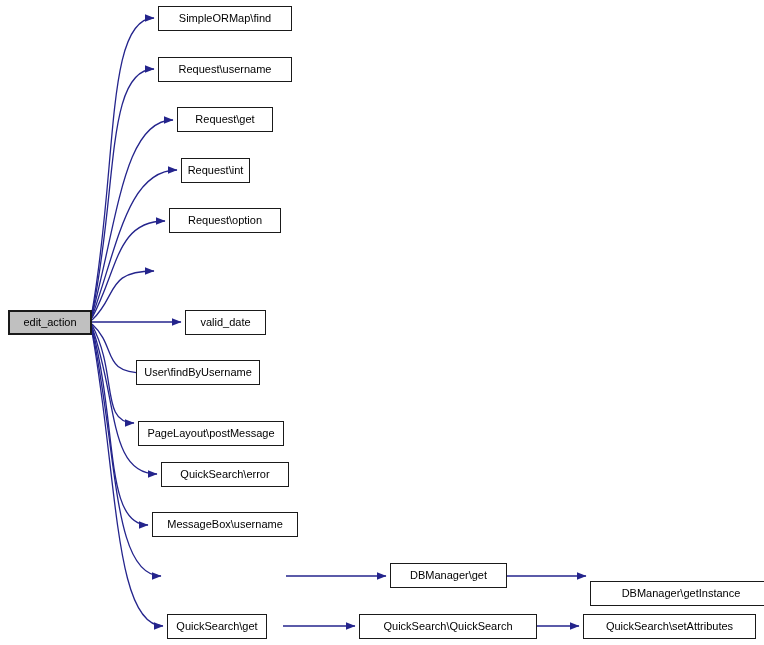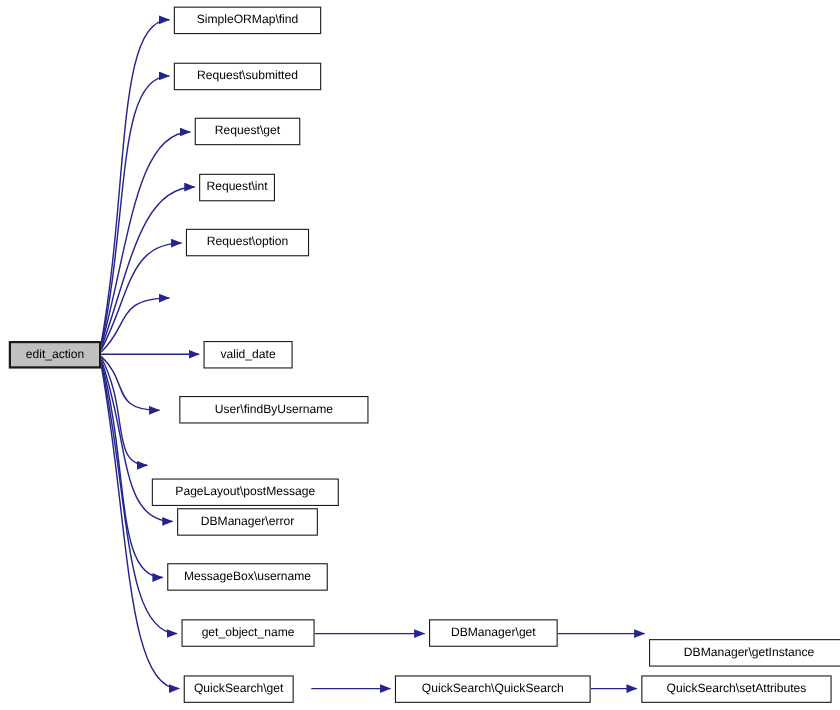--- a/index.html
+++ b/index.html
@@ -67,30 +67,29 @@
     <path class="edge" d="M92,332 C118,479 114,626 163,626" marker-end="url(#arrow)"></path>
     <path class="edge" d="M286,576 L386,576" marker-end="url(#arrow)"></path>
     <path class="edge" d="M507,576 L586,576" marker-end="url(#arrow)"></path>
     <path class="edge" d="M283,626 L355,626" marker-end="url(#arrow)"></path>
     <path class="edge" d="M537,626 L579,626" marker-end="url(#arrow)"></path>
   </svg>
 
   <div class="node selected" style="left:8px;top:310px;width:84px">edit_action</div>
 
   <div class="node" style="left:158px;top:6px;width:134px">SimpleORMap\find</div>
-  <div class="node" style="left:158px;top:57px;width:134px">Request\submitted</div>
+  <div class="node" style="left:158px;top:57px;width:134px">Request\username</div>
   <div class="node" style="left:177px;top:107px;width:96px">Request\get</div>
   <div class="node" style="left:181px;top:158px;width:69px">Request\int</div>
   <div class="node" style="left:169px;top:208px;width:112px">Request\option</div>
   <div class="node" style="left:185px;top:310px;width:81px">valid_date</div>
-  <div class="node" style="left:163px;top:360px;width:172px">User\findByUsername</div>
-  <div class="node" style="left:138px;top:435px;width:170px">PageLayout\postMessage</div>
-  <div class="node" style="left:161px;top:462px;width:128px">DBManager\error</div>
+  <div class="node" style="left:136px;top:360px;width:124px">User\findByUsername</div>
+  <div class="node" style="left:138px;top:421px;width:146px">PageLayout\postMessage</div>
+  <div class="node" style="left:161px;top:462px;width:128px">QuickSearch\error</div>
   <div class="node" style="left:152px;top:512px;width:146px">MessageBox\username</div>
-  <div class="node" style="left:165px;top:563px;width:121px">get_object_name</div>
   <div class="node" style="left:167px;top:614px;width:100px">QuickSearch\get</div>
 
   <div class="node" style="left:390px;top:563px;width:117px">DBManager\get</div>
   <div class="node" style="left:590px;top:581px;width:182px">DBManager\getInstance</div>
   <div class="node" style="left:359px;top:614px;width:178px">QuickSearch\QuickSearch</div>
   <div class="node" style="left:583px;top:614px;width:173px">QuickSearch\setAttributes</div>
 
 </div>
 
 </body></html>

